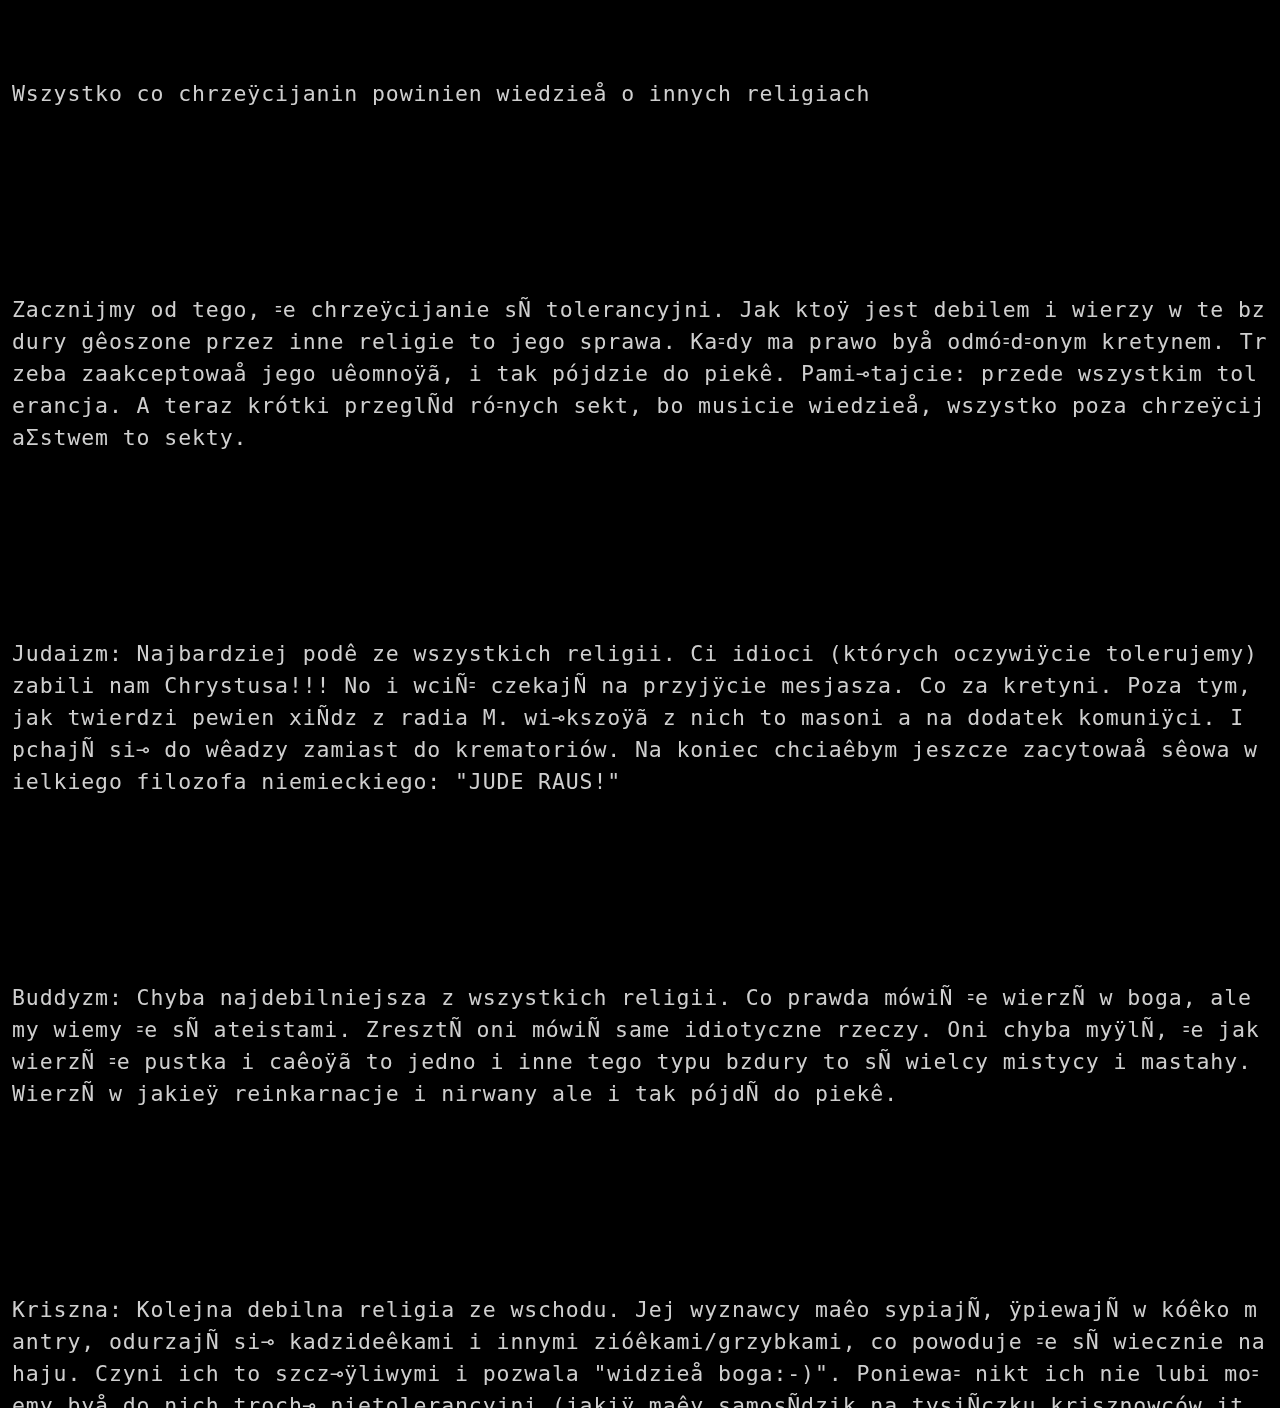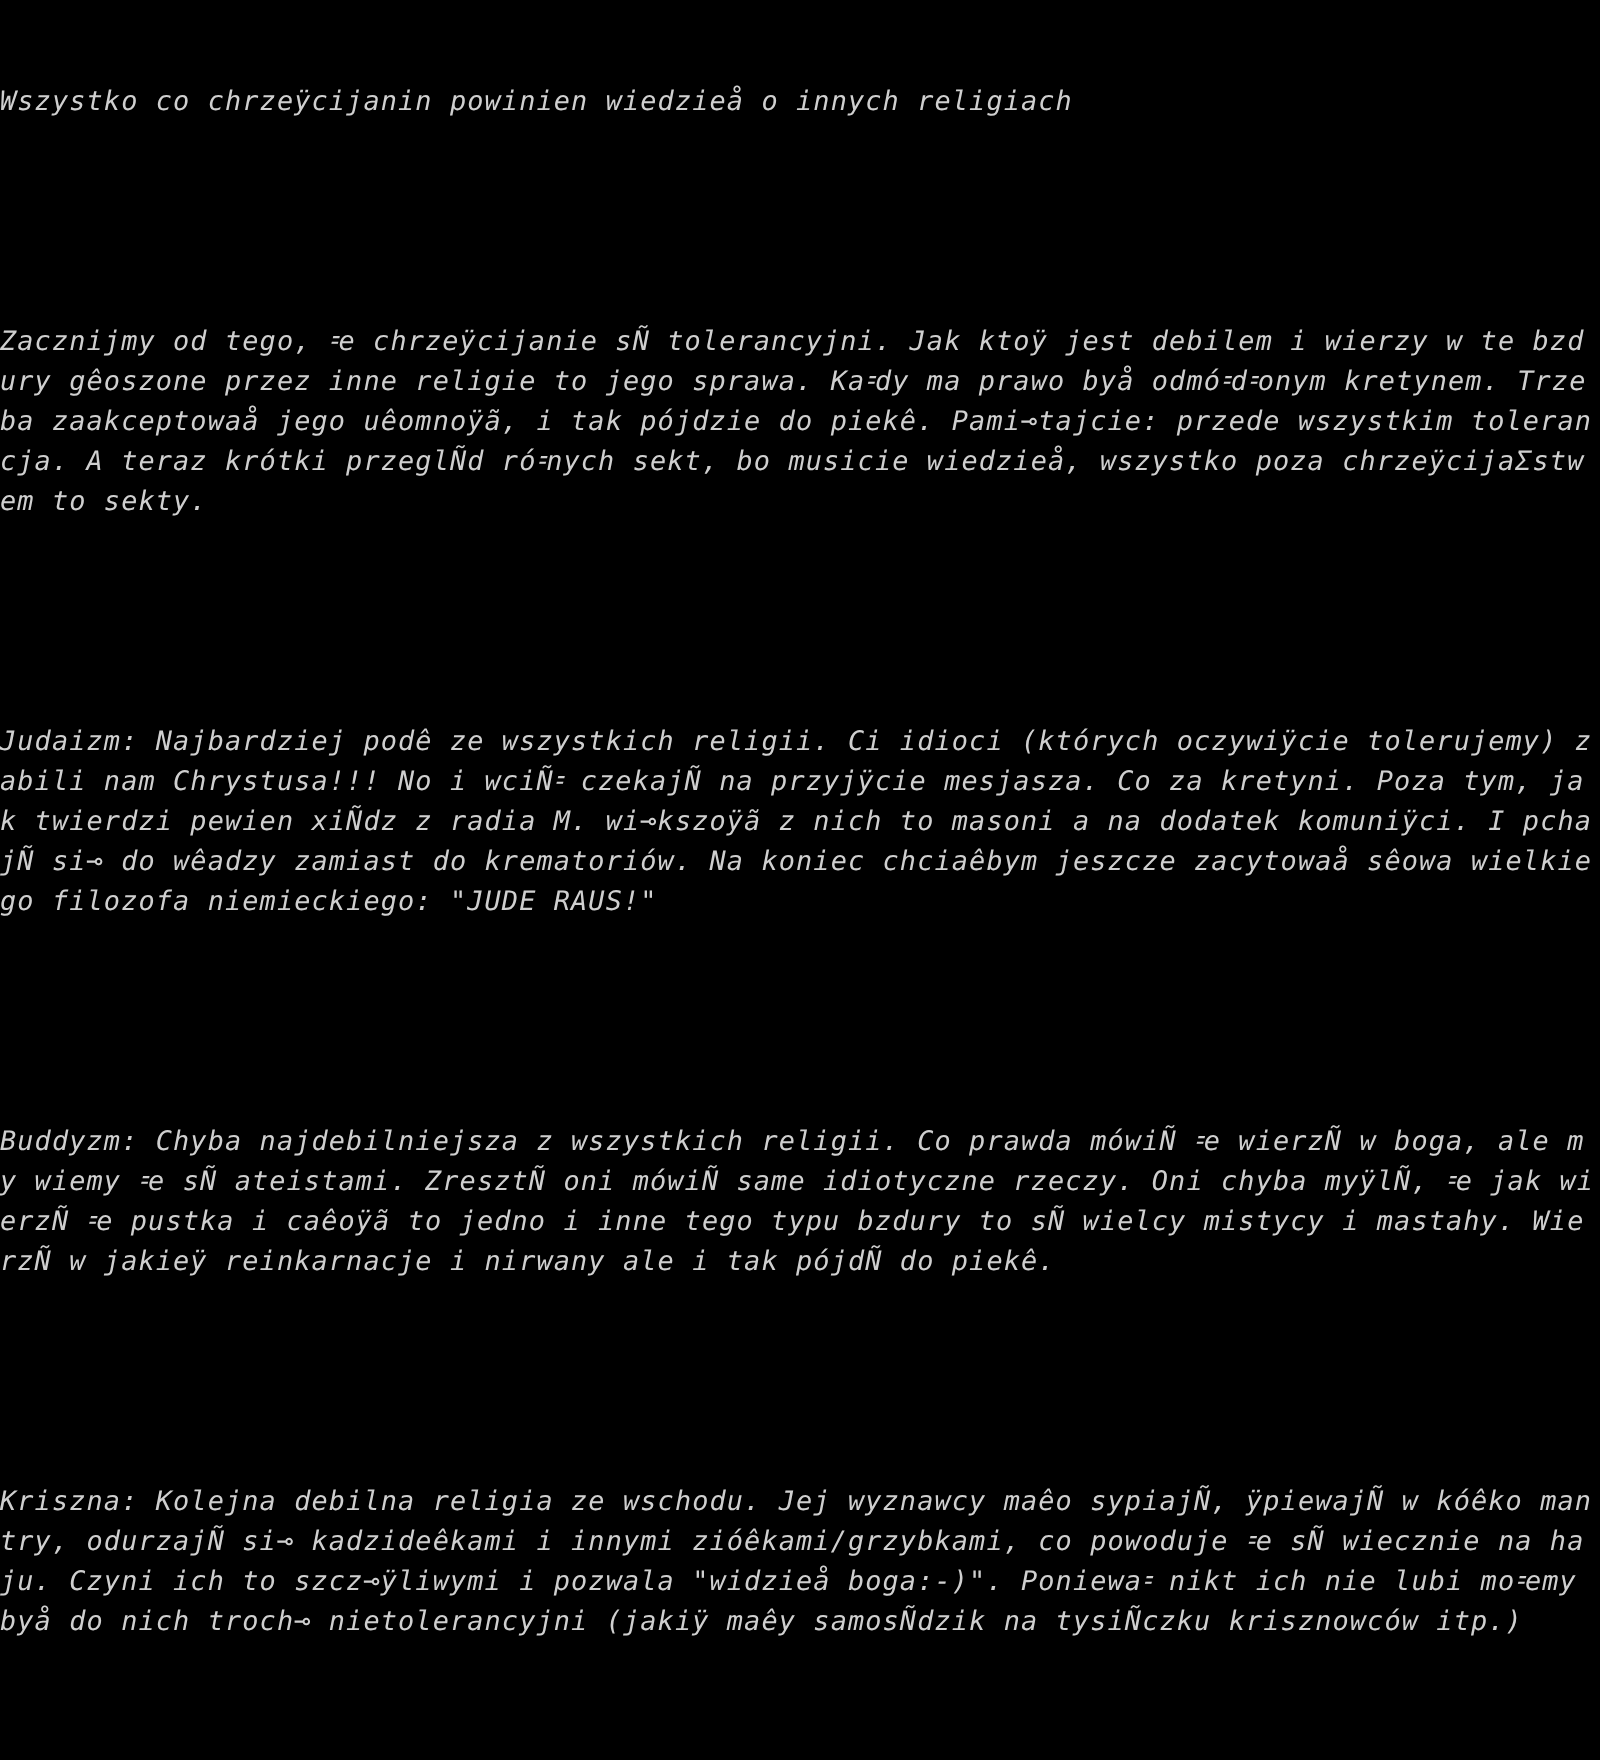--- a/index.html
+++ b/index.html
@@ -26,24 +26,23 @@
     font-size: 21.5px;
     line-height: 32px;
     letter-spacing: 0.9px;
     color: #cfcfcf;
     white-space: pre-wrap;
     word-break: break-all;
     padding: 2px 0 0 0;
     margin: 0;
   }
   .para {
-    margin: 0;
+    margin: 12px;
     white-space: pre-wrap;
     word-break: break-all;
-    font-style: italic;
   }
   .blank {
     height: 32px;
   }
 </style>
 </head>
 <body>
 
 <div class="screen">
   <div class="text-console">

